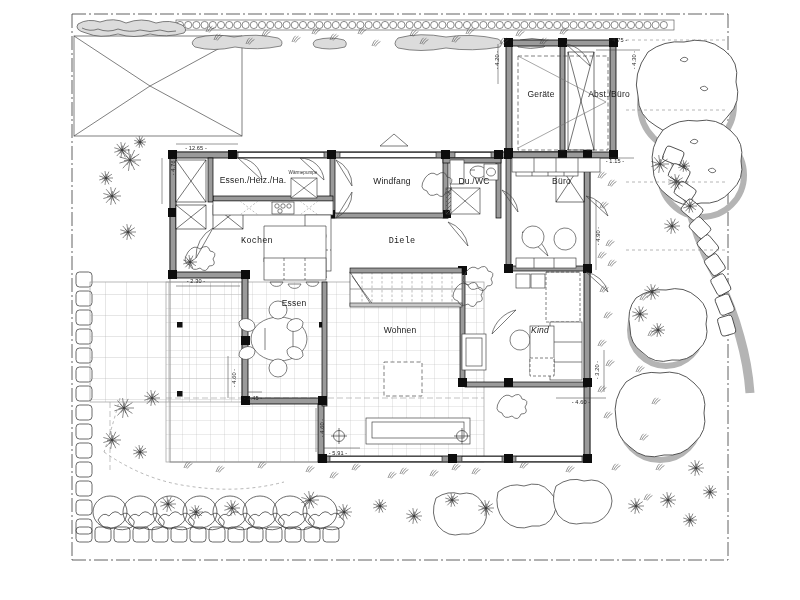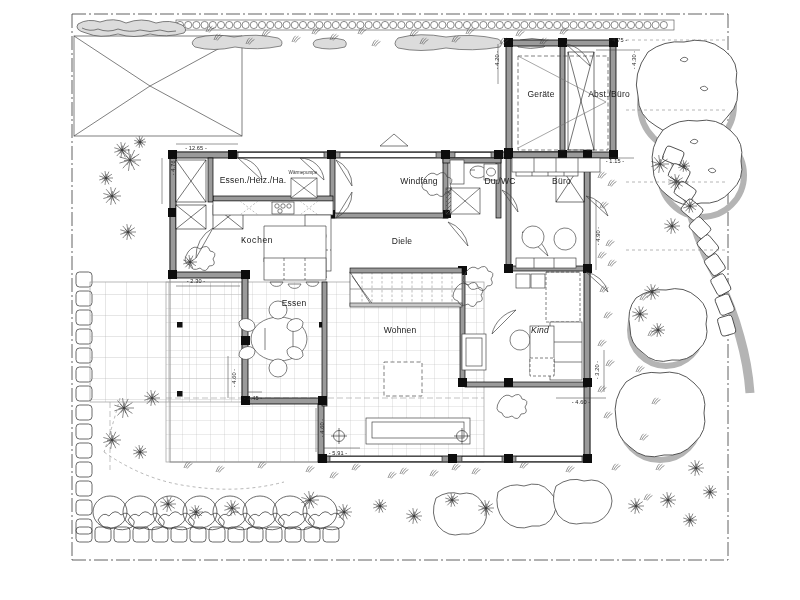--- a/index.html
+++ b/index.html
@@ -1468,25 +1468,25 @@
     <path d="M626 182 H728"></path>
     <path d="M626 250 H728"></path>
   </g>
 
 </svg>
 
 <div id="labels">
       <div class="room-label" style="left: 541px; top: 94px;">Geräte</div>
       <div class="room-label" style="left: 609px; top: 94px;">Abst./Büro</div>
       <div class="room-label" style="left: 253px; top: 180px;">Essen./Heiz./Ha.</div>
-      <div class="room-label" style="left: 419px; top: 181px;">Windfang</div>
-      <div class="room-label" style="left: 500px; top: 181px;">Du./WC</div>
+      <div class="room-label" style="left: 392px; top: 181px;">Windfang</div>
+      <div class="room-label" style="left: 474px; top: 181px;">Du./WC</div>
       <div class="room-label" style="left: 554px; top: 181px; padding-left: 15px;">Büro</div>
       <div class="room-label" style="left: 257px; top: 241px; font-family: Liberation Mono, monospace;">Kochen</div>
-      <div class="room-label" style="left: 402px; top: 241px;">Diele</div>
+      <div class="room-label" style="left: 402px; top: 241px; font-family: Liberation Mono, monospace;">Diele</div>
       <div class="room-label" style="left: 294px; top: 303px;">Essen</div>
       <div class="room-label" style="left: 400px; top: 330px;">Wohnen</div>
       <div class="room-label" style="left: 540px; top: 330px; font-style: italic;">Kind</div>
       <div class="tiny-label" style="left: 303px; top: 172px;">Wärmepumpe</div>
       <div class="dim-label" style="left: 196px; top: 148px;">- 12.65 -</div>
       <div class="dim-label vert" style="left: 173px; top: 166px;">- 4.76 -</div>
       <div class="dim-label" style="left: 196px; top: 281px;">- 2.30 -</div>
       <div class="dim-label vert" style="left: 234px; top: 378px;">- 4.60 -</div>
       <div class="dim-label" style="left: 253px; top: 398px;">- 3.45 -</div>
       <div class="dim-label vert" style="left: 322px; top: 428px;">- 4.60 -</div>

